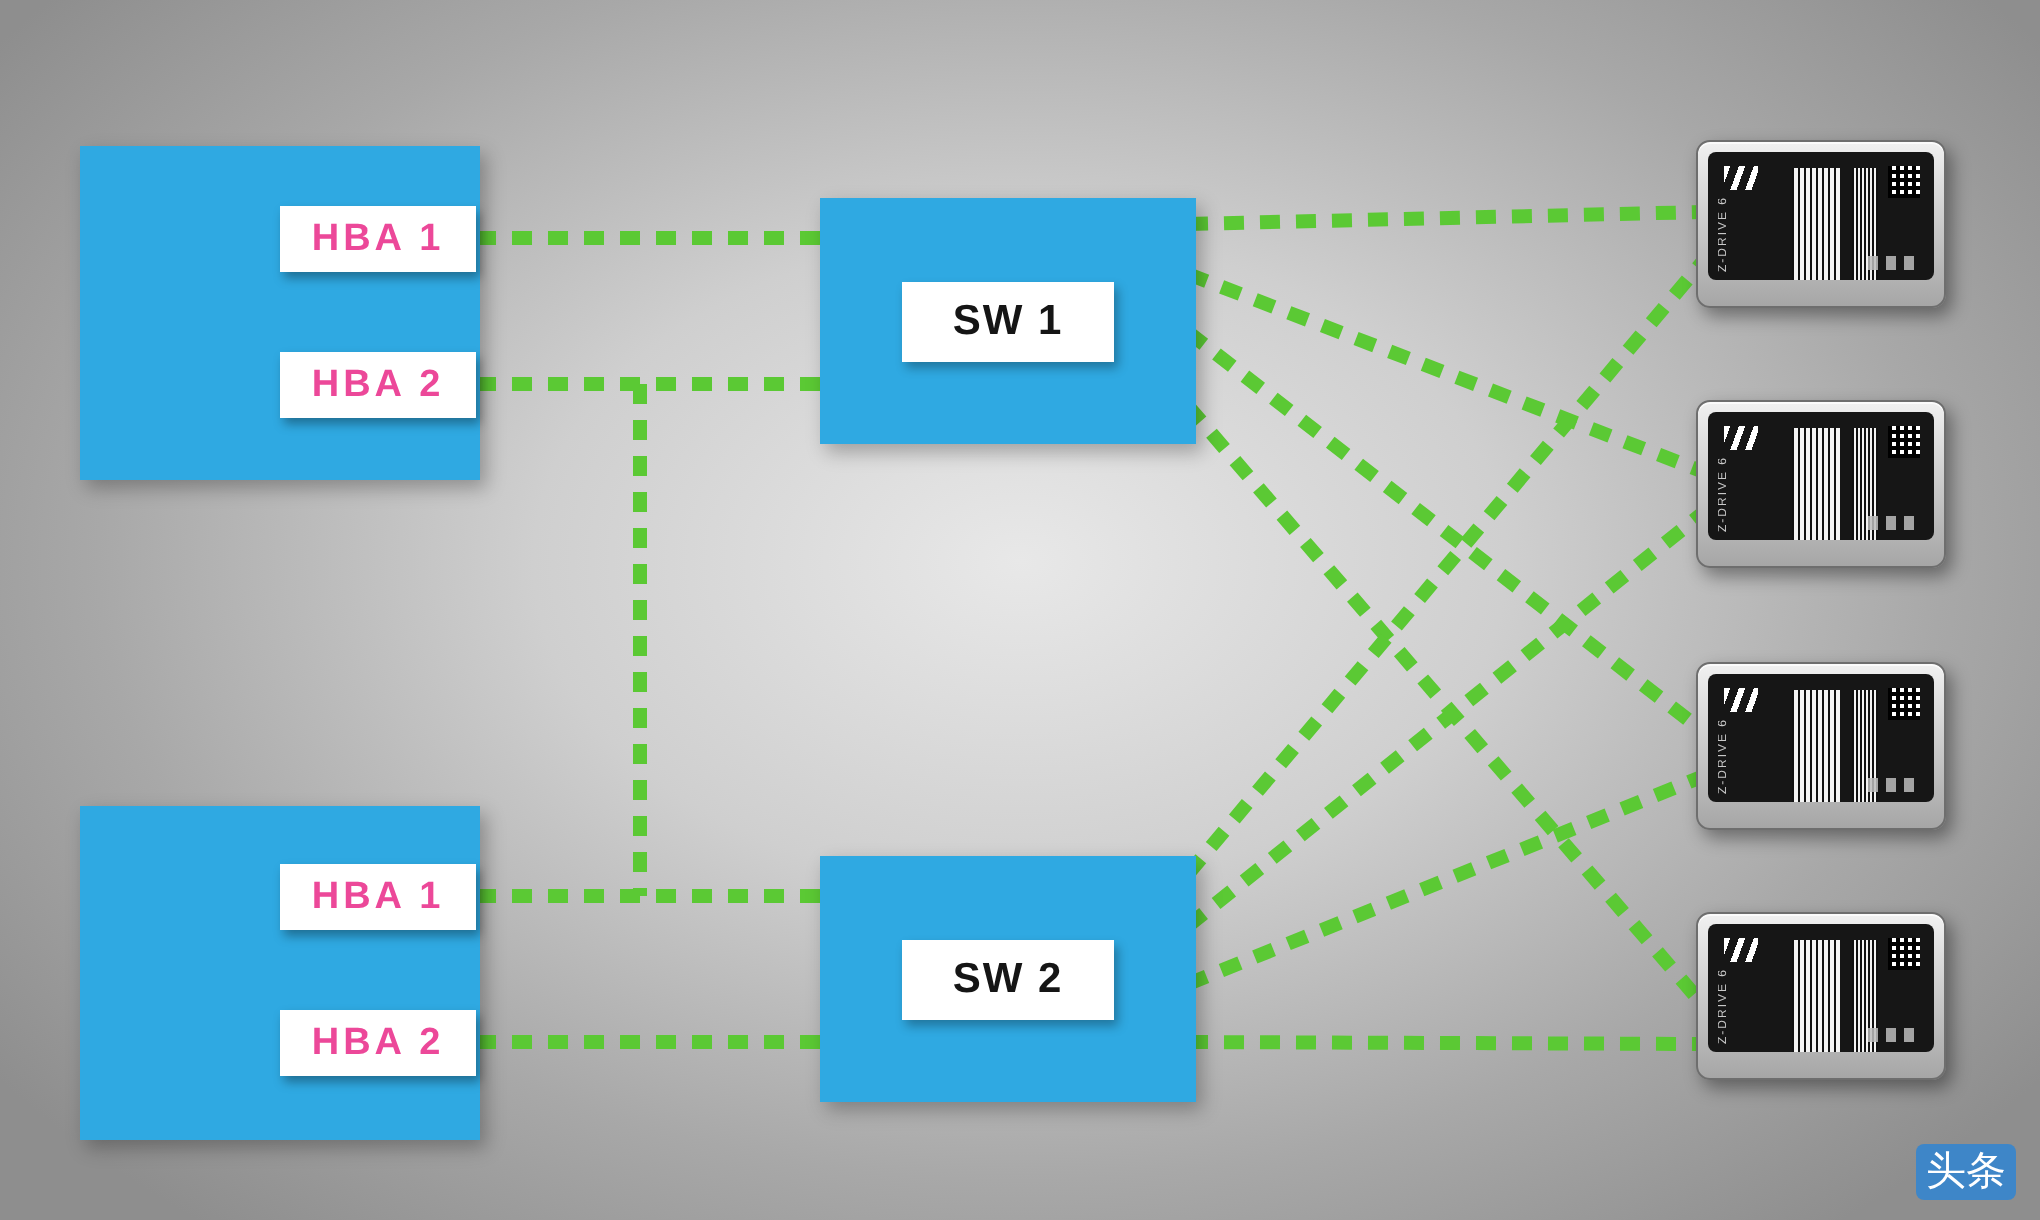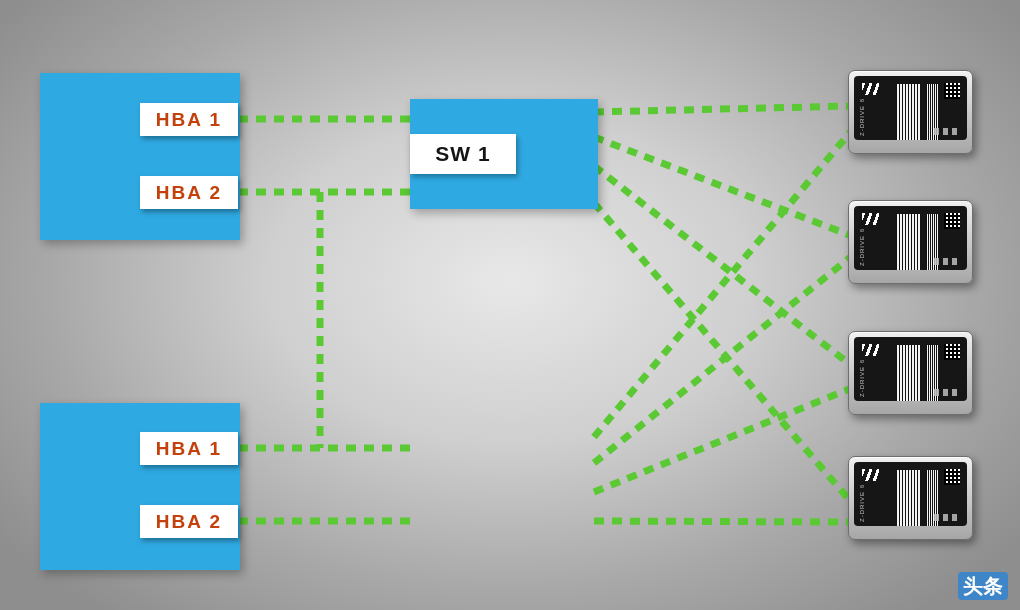--- a/index.html
+++ b/index.html
@@ -15,31 +15,31 @@
   .server-title {
     position:absolute; z-index:2; color:#fff; font-size:29px; font-weight:bold;
     letter-spacing:.5px; text-shadow:1px 2px 3px rgba(0,0,0,.35);
   }
   .blue-box {
     position:absolute; z-index:2; background:#2fa9e2;
     box-shadow:3px 4px 9px rgba(0,0,0,.28);
   }
   .server-box-1 { left:40px; top:73px;  width:200px; height:167px; }
   .server-box-2 { left:40px; top:403px; width:200px; height:167px; }
-  .switch-box   { width:188px; height:110px; display:flex; align-items:center; }
+  .switch-box   { width:188px; height:123px; display:flex; align-items:center; justify-content:center; }
   .switch-box-1 { left:410px; top:99px; }
   .switch-box-2 { left:410px; top:428px; }
   .switch-label {
     width:106px; height:40px; background:#fff; color:#151515;
     display:flex; align-items:center; justify-content:center;
     font-size:21px; font-weight:bold; letter-spacing:1px;
     box-shadow:2px 3px 5px rgba(0,0,0,.3);
   }
   .hba {
-    position:absolute; z-index:3; width:98px; height:33px; background:#fff; color:#c2410c;
+    position:absolute; z-index:3; width:98px; height:33px; background:#fff; color:#ec4899;
     display:flex; align-items:center; justify-content:center;
     font-size:19px; font-weight:bold; letter-spacing:2px;
     box-shadow:2px 3px 5px rgba(0,0,0,.35);
   }
   .hba-s1-1 { left:140px; top:103px; }
   .hba-s1-2 { left:140px; top:176px; }
   .hba-s2-1 { left:140px; top:432px; }
   .hba-s2-2 { left:140px; top:505px; }
 
   .drive {
@@ -78,21 +78,21 @@
       repeating-linear-gradient(0deg,#000 0 2px,transparent 2px 4px),
       repeating-linear-gradient(90deg,#000 0 2px,#fff 2px 4px);
   }
   .cert-marks {
     position:absolute; right:7px; bottom:5px; width:26px; height:7px; opacity:.85;
     background:repeating-linear-gradient(90deg,#bdbdbd 0 5px,transparent 5px 9px);
   }
 
   .watermark {
     position:absolute; right:12px; bottom:10px; z-index:4;
-    display:flex; align-items:center; gap:5px; font-weight:bold;
+    display:flex; align-items:center; gap:5px; font-weight:normal;
   }
   .wm-badge {
     background:#3e86c8; color:#fff; font-size:20px; line-height:1;
     padding:4px 5px; border-radius:4px;
   }
   .wm-handle { color:#1d1d1d; font-size:22px; letter-spacing:1px; }
 </style>
 </head>
 <body>
 
@@ -119,20 +119,23 @@
   <div class="hba hba-s1-2">HBA 2</div>
 
   <div class="blue-box server-box-2"></div>
   <div class="hba hba-s2-1">HBA 1</div>
   <div class="hba hba-s2-2">HBA 2</div>
 
   <div class="blue-box switch-box switch-box-1">
     <div class="switch-label">SW 1</div>
   </div>
 
+  <div class="blue-box switch-box switch-box-2">
+    <div class="switch-label">SW 2</div>
+  </div>
 
   <div class="drive drive-1">
     <div class="drive-label">
       <span class="drive-logo"></span>
       <span class="drive-model">Z-DRIVE 6000</span>
       <span class="barcode barcode-a"></span>
       <span class="barcode barcode-b"></span>
       <span class="qr"></span>
       <span class="cert-marks"></span>
     </div>

